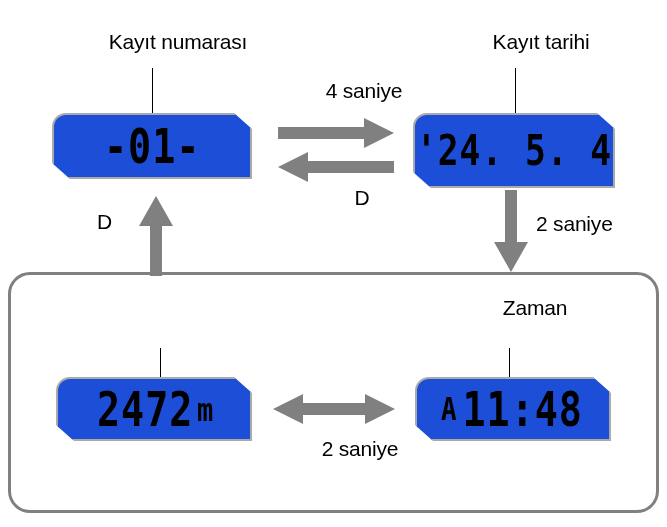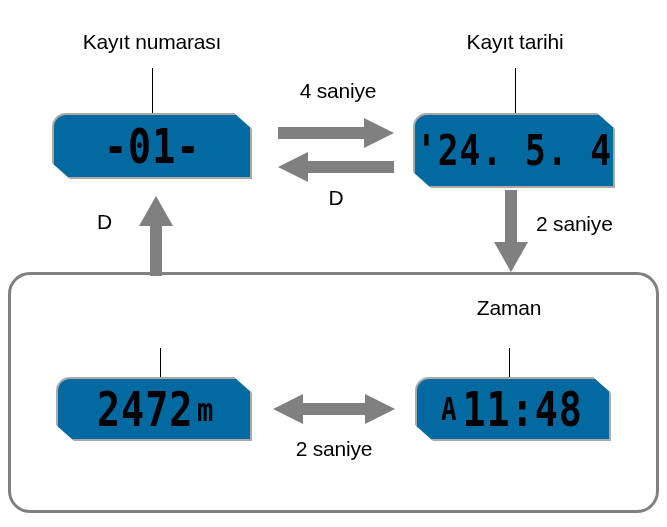--- a/index.html
+++ b/index.html
@@ -7,28 +7,28 @@
     width:667px;height:527px;position:relative;overflow:hidden;
     font-family:"Liberation Sans",sans-serif;color:#000;
   }
   .stage{position:absolute;inset:0;}
 
   
   .lbl{
     position:absolute;font-size:21px;font-weight:400;color:#000;
     white-space:nowrap;letter-spacing:-0.2px;
   }
-  .lbl.c{transform:translateX(-50%);}
+  .lbl.c{transform:translateX(-50%);margin-left:26px;}
 
   
   .leader{position:absolute;width:1px;background:#000;}
 
   
   .lcd{
-    position:absolute;background:#0369a1;
+    position:absolute;background:#1d4ed8;
     border:2px solid #aaaaaa;
     display:flex;align-items:center;justify-content:center;
     
     border-radius:14px 0 0 14px;
     -webkit-clip-path:polygon(0 0, calc(100% - 18px) 0, 100% 16px, 100% 100%, 18px 100%, 0 calc(100% - 16px));
     clip-path:polygon(0 0, calc(100% - 18px) 0, 100% 16px, 100% 100%, 18px 100%, 0 calc(100% - 16px));
     box-sizing:border-box;
   }
 
   

